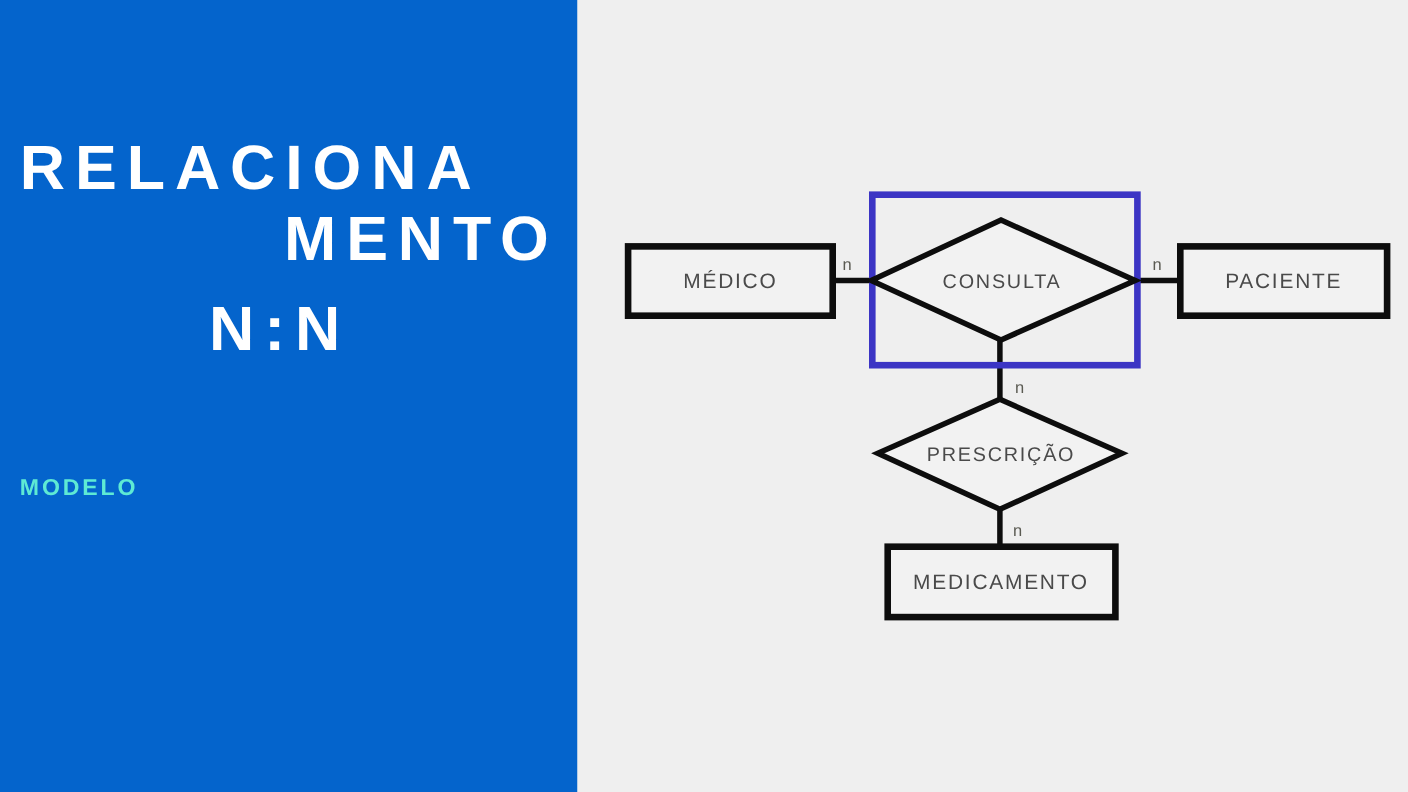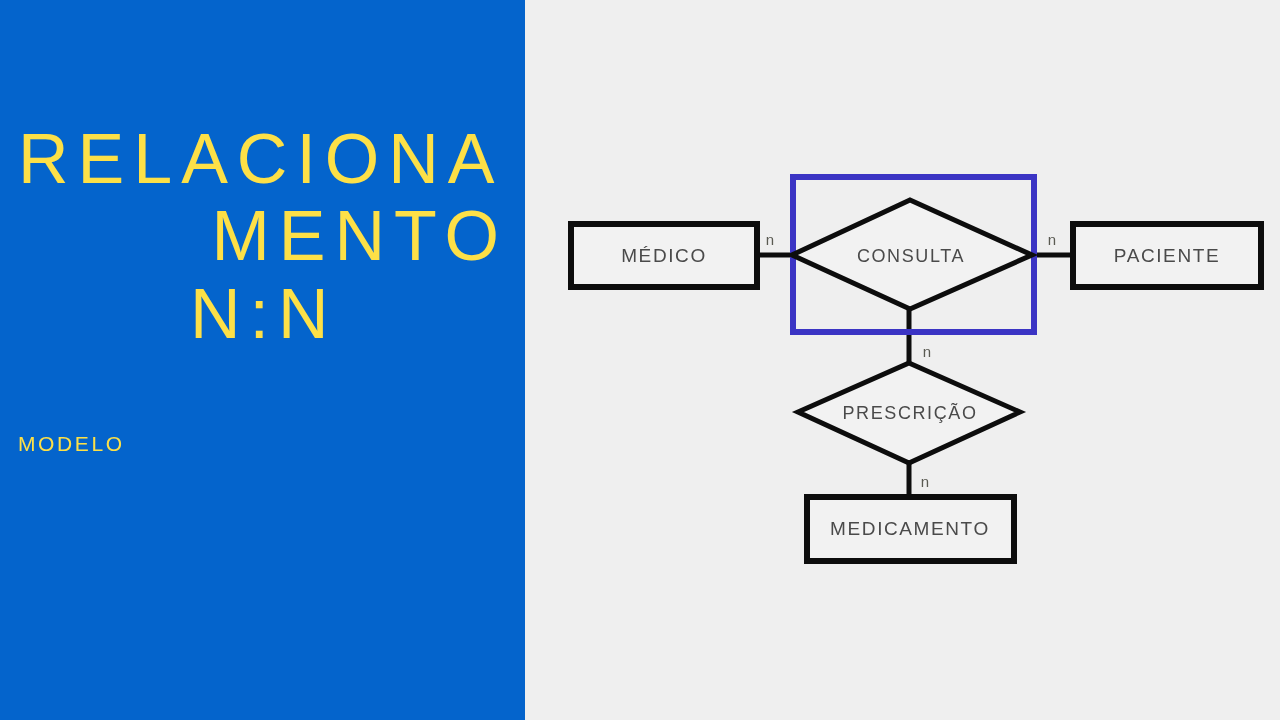--- a/index.html
+++ b/index.html
@@ -25,41 +25,41 @@
     height: 720px;
     background: #0464cc;
   }
   #title-block {
     position: absolute;
     left: 18px;
     top: 124px;
     width: 490px;
   }
   .headline {
-    color: #fde047;
-    font-size: 70px;
-    font-weight: normal;
+    color: #ffffff;
+    font-size: 57px;
+    font-weight: bold;
     letter-spacing: 9px;
     line-height: 1.02;
     white-space: nowrap;
   }
   .headline.l1 { text-align: left; }
   .headline.l2 { text-align: right; margin-top: 6px; }
-  .headline.l3 { text-align: left; margin-top: 6px; padding-left: 172px; }
+  .headline.l3 { text-align: left; margin-top: 24px; padding-left: 172px; }
 
   #subtitle-block {
     position: absolute;
     left: 18px;
     top: 424px;
     width: 420px;
   }
   .subline {
-    color: #fde047;
+    color: #5eead4;
     font-size: 21px;
-    font-weight: normal;
+    font-weight: bold;
     letter-spacing: 2.6px;
     line-height: 1.95;
     white-space: nowrap;
   }
 
   
   #diagram-panel {
     position: absolute;
     left: 525px;
     top: 0;

